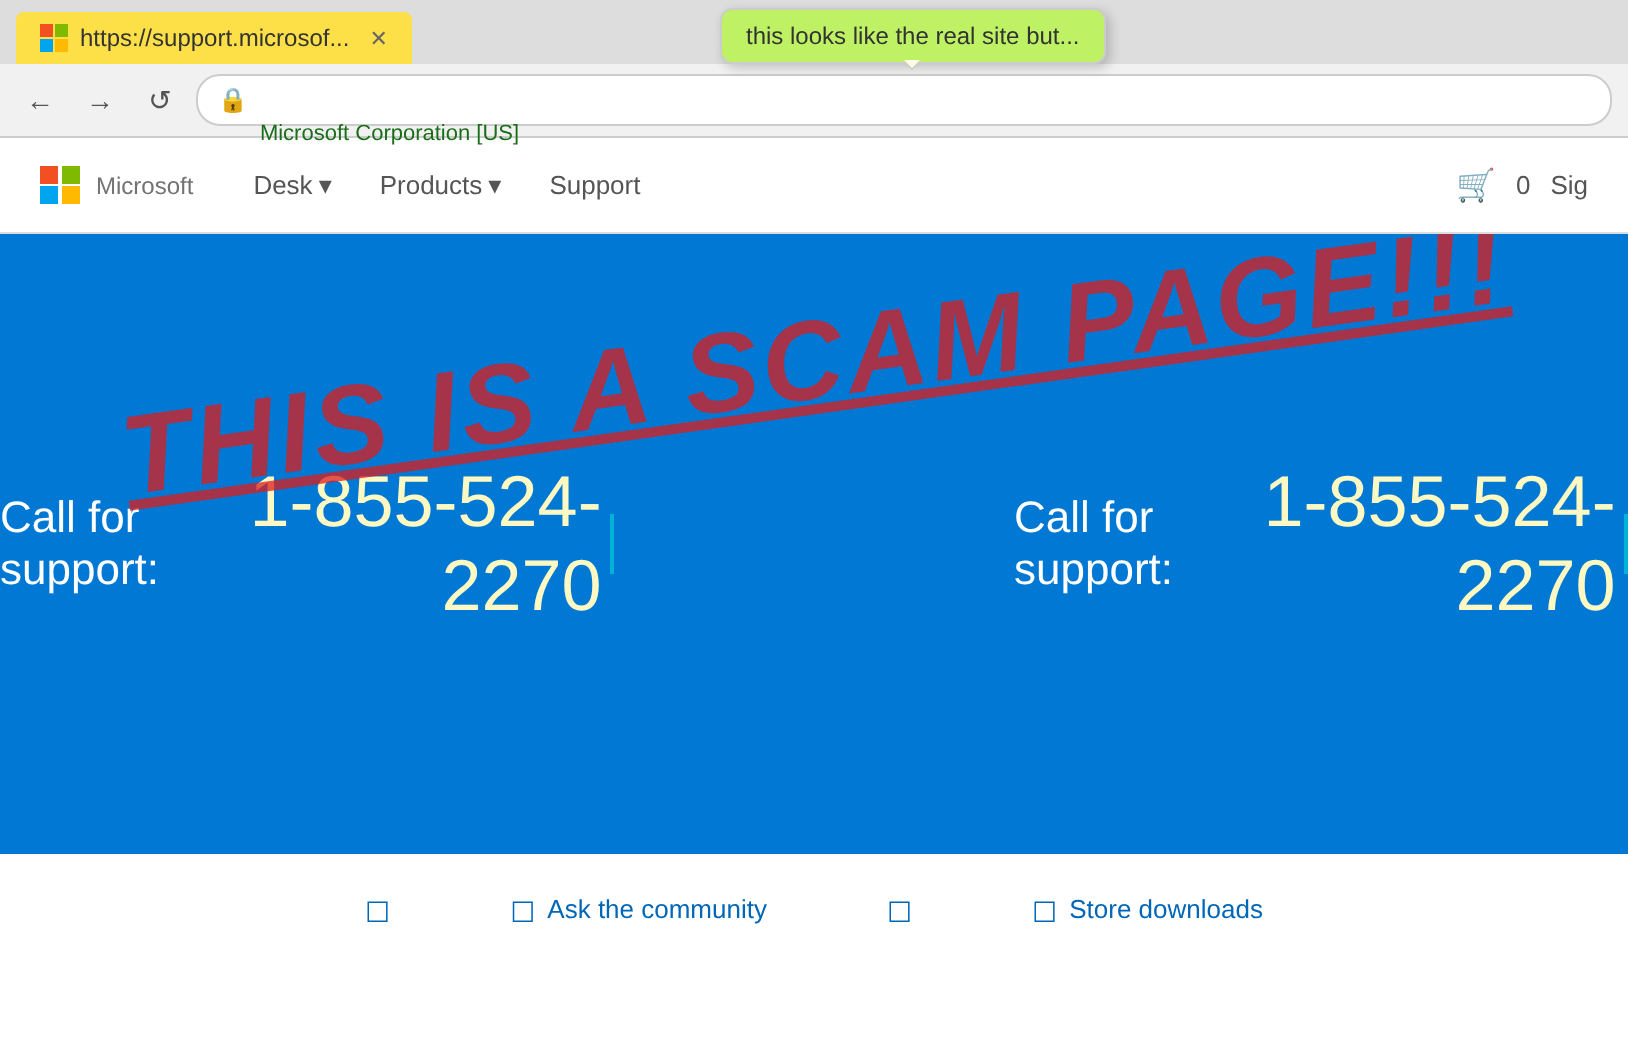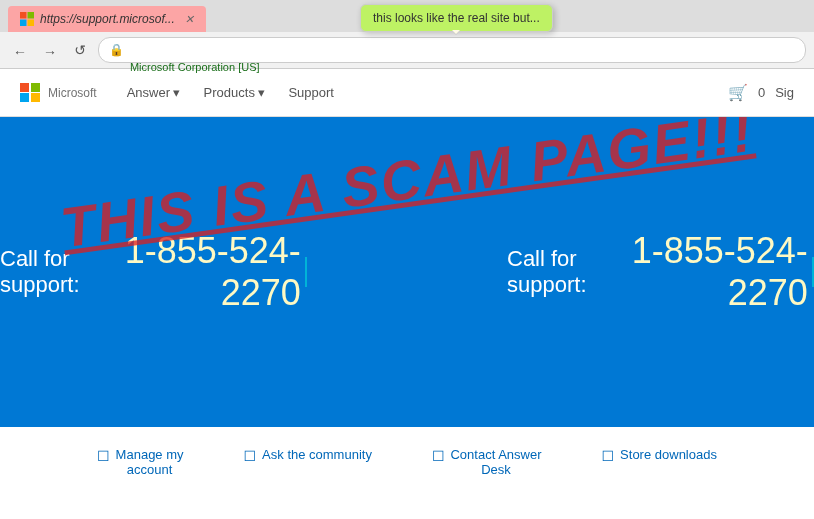--- a/index.html
+++ b/index.html
@@ -1,21 +1,21 @@
 <!DOCTYPE html>
 <html><head>
   <meta charset="utf-8">
   <style>
     * { margin: 0; padding: 0; box-sizing: border-box; }
     body { width: 814px; height: 519px; overflow: hidden; font-family: 'Segoe UI', Arial, sans-serif; background: #fff; position: relative; }
 
     
     .browser-chrome { width: 100%; background: #f1f1f1; border-bottom: 1px solid #ccc; }
     .tab-bar { display: flex; align-items: center; padding: 6px 8px 0; background: #ddd; height: 32px; }
-    .tab { display: flex; align-items: center; background: #fca5a5; border-radius: 4px 4px 0 0; padding: 4px 12px; font-size: 12px; color: #333; height: 26px; gap: 6px; max-width: 200px; font-style: italic; }
+    .tab { display: flex; align-items: center; background: #fde047; border-radius: 4px 4px 0 0; padding: 4px 12px; font-size: 12px; color: #333; height: 26px; gap: 6px; max-width: 200px; }
     .tab-favicon { width: 14px; height: 14px; display: flex; align-items: center; justify-content: center; }
     .tab-close { margin-left: 4px; color: #666; font-size: 11px; cursor: pointer; }
     .nav-bar { display: flex; align-items: center; padding: 4px 8px; gap: 6px; background: #f1f1f1; height: 36px; }
     .nav-btn { width: 24px; height: 24px; display: flex; align-items: center; justify-content: center; border-radius: 50%; cursor: pointer; color: #555; font-size: 14px; background: none; border: none; }
     .address-bar { display: flex; align-items: center; flex: 1; background: #fff; border: 1px solid #ccc; border-radius: 12px; padding: 2px 10px; height: 26px; font-size: 12px; gap: 6px; }
     .secure-badge { color: #1a6e1a; font-size: 11px; display: flex; align-items: center; gap: 3px; white-space: nowrap; margin-top: 33px; }
     .address-url { color: #333; font-size: 12px; }
     .lock-icon { color: #1a6e1a; font-size: 12px; }
 
     
@@ -95,21 +95,21 @@
     <div class="ms-logo-grid">
       <div style="background:#f25022;"></div>
       <div style="background:#7fba00;"></div>
       <div style="background:#00a4ef;"></div>
       <div style="background:#ffb900;"></div>
     </div>
     <span class="ms-logo-text">Microsoft</span>
   </div>
   <div class="ms-nav-items">
     <div class="ms-nav-item">
-      <span>Answer</span>
+      <span>Desk</span>
       <span>▾</span>
     </div>
     <div class="ms-nav-item">
       <span>Products</span>
       <span>▾</span>
     </div>
     <div class="ms-nav-item">
       <span>Support</span>
     </div>
   </div>
@@ -138,37 +138,25 @@
         <span>1-855-524-2270</span>
         <span class="cursor-bar"></span>
       </div>
     </div>
   </div>
 </div>
 
 <div class="footer">
   <div class="footer-item">
     <span class="footer-icon">☐</span>
-    <div class="footer-col">
-      <a href="#" class="footer-link">
-        <span>Manage my</span><br>
-        <span>account</span>
-      </a>
-    </div>
   </div>
   <div class="footer-item">
     <span class="footer-icon">☐</span>
     <a href="#" class="footer-link">Ask the community</a>
   </div>
   <div class="footer-item">
     <span class="footer-icon">☐</span>
-    <div class="footer-col">
-      <a href="#" class="footer-link">
-        <span>Contact Answer</span><br>
-        <span>Desk</span>
-      </a>
-    </div>
   </div>
   <div class="footer-item">
     <span class="footer-icon">☐</span>
     <a href="#" class="footer-link">Store downloads</a>
   </div>
 </div>
 
 </body></html>

